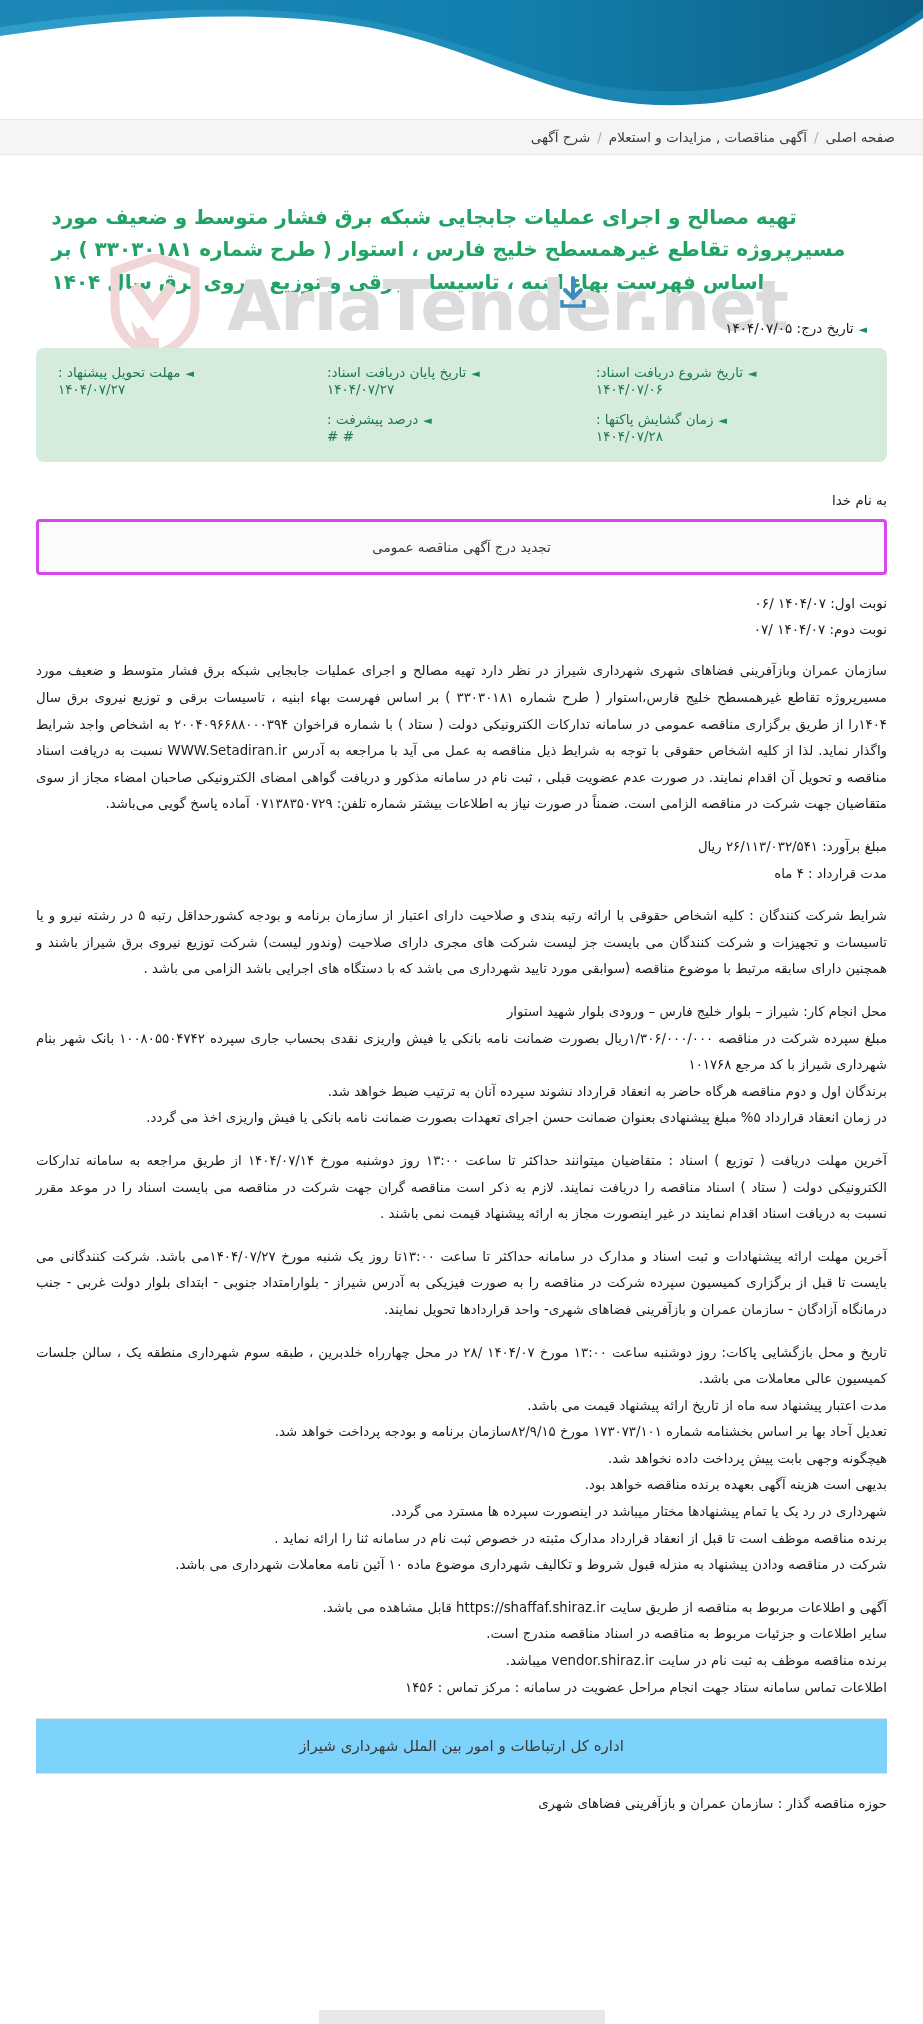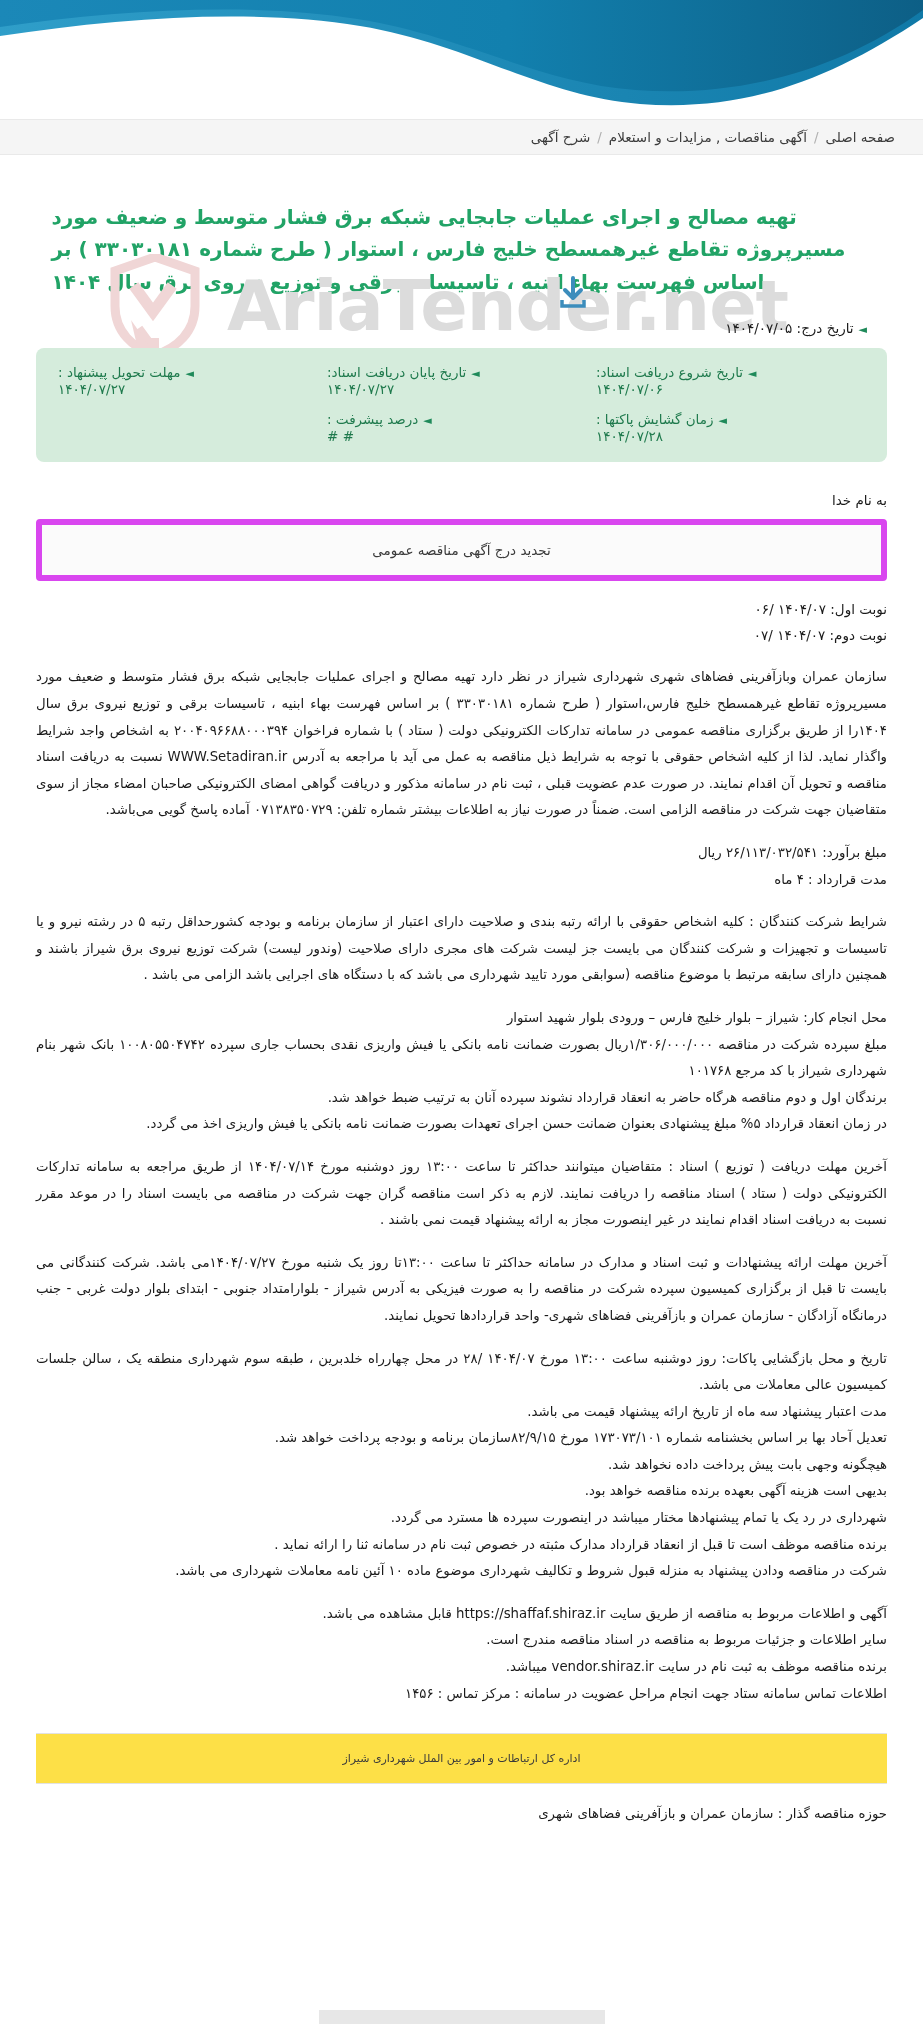--- a/index.html
+++ b/index.html
@@ -119,21 +119,21 @@
     margin: 30px 36px 0 36px;
     direction: rtl;
     color: #1a1a1a;
   }
   .bismillah {
     text-align: right;
     font-size: 13.5px;
     margin-bottom: 11px;
   }
   .notice-box {
-    border: 6px solid #d946ef;
+    border: 3px solid #d946ef;
     border-radius: 4px;
     background: #fbfbfb;
     padding: 17px 32px;
     text-align: center;
     font-size: 13.5px;
     letter-spacing: 2.5px;
     color: #3a3a3a;
   }
   .nobat { margin-top: 16px; font-size: 13.5px; text-align: right; line-height: 1.9; }
 
@@ -141,27 +141,27 @@
     font-size: 13.3px;
     line-height: 2.0;
     text-align: justify;
     margin-top: 16px;
   }
   .block { margin-top: 16px; }
   .block p { margin: 0; font-size: 13.3px; line-height: 2.0; text-align: justify; }
 
   
   .footer-box {
-    margin: 26px 36px 0 36px;
+    margin: 17px 36px 0 36px;
     border-top: 1px solid #e2e2e2;
     border-bottom: 1px solid #e2e2e2;
-    background: #fde047;
+    background: #7dd3fc;
     padding: 18px 10px;
     text-align: center;
-    font-size: 11px;
+    font-size: 15px;
     letter-spacing: 2.5px;
     color: #3a3a3a;
     direction: rtl;
   }
   .owner {
     margin: 22px 36px 0 36px;
     text-align: right;
     direction: rtl;
     font-size: 13.3px;
     color: #1a1a1a;

